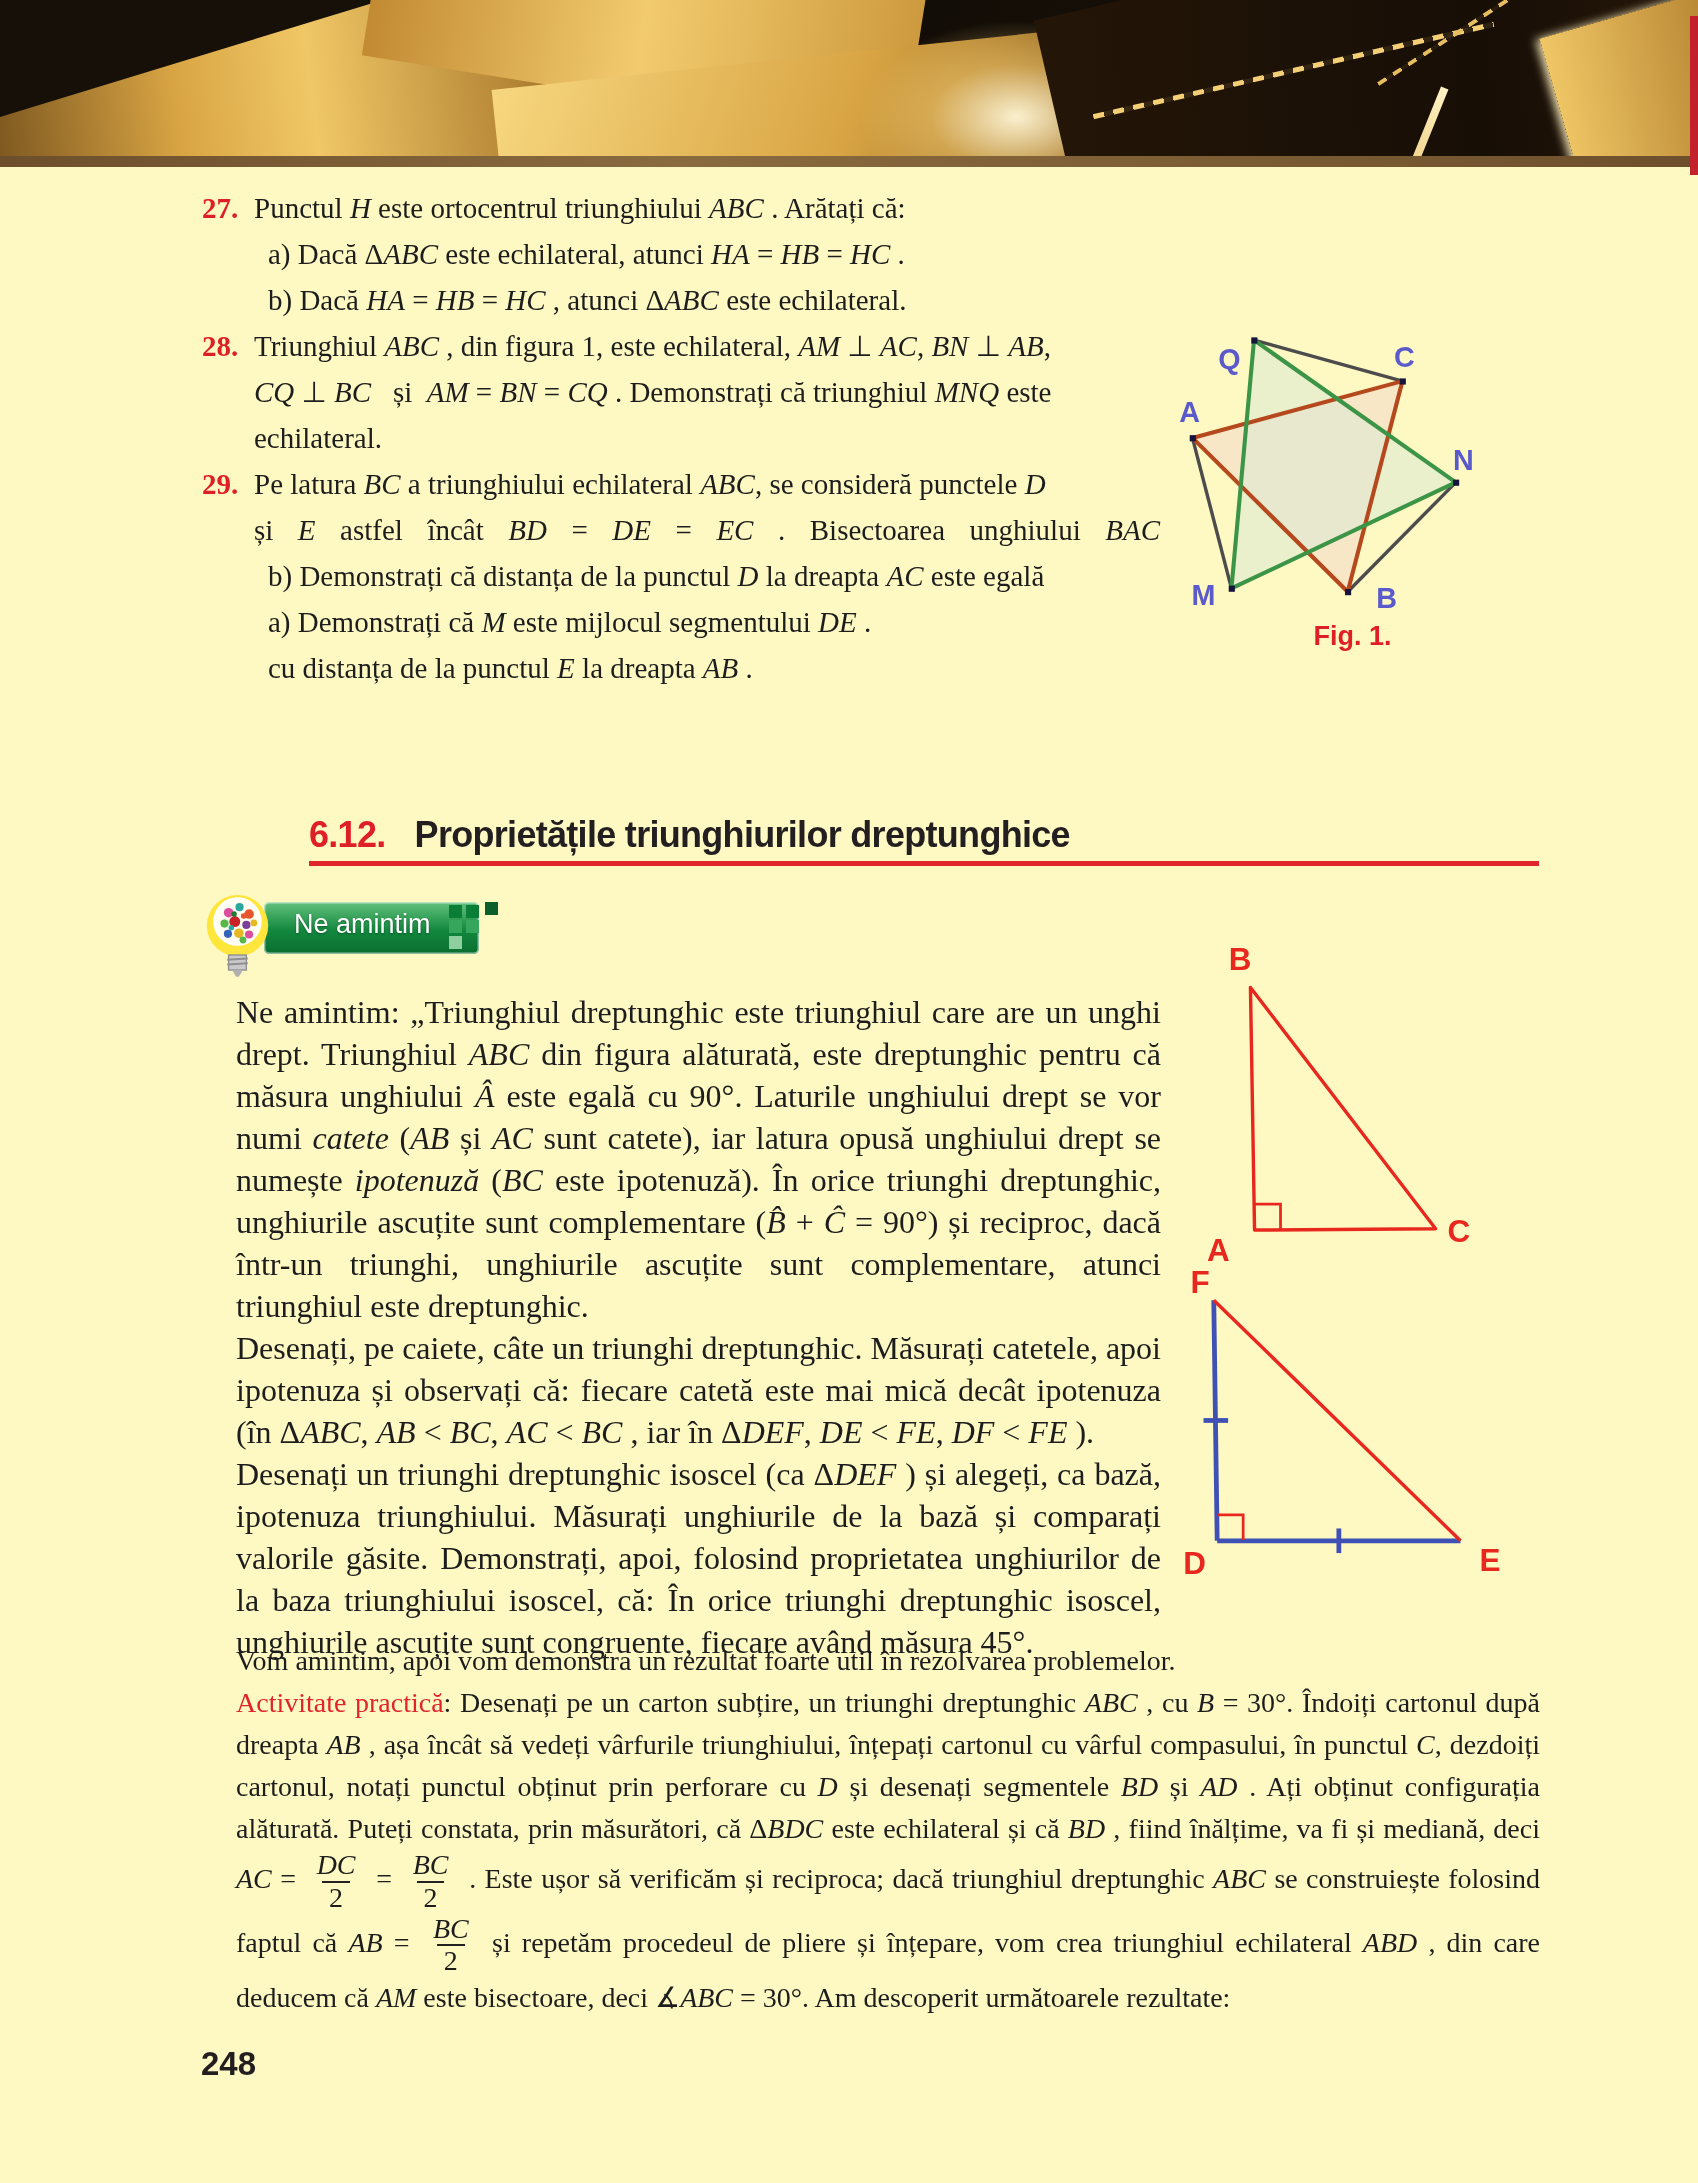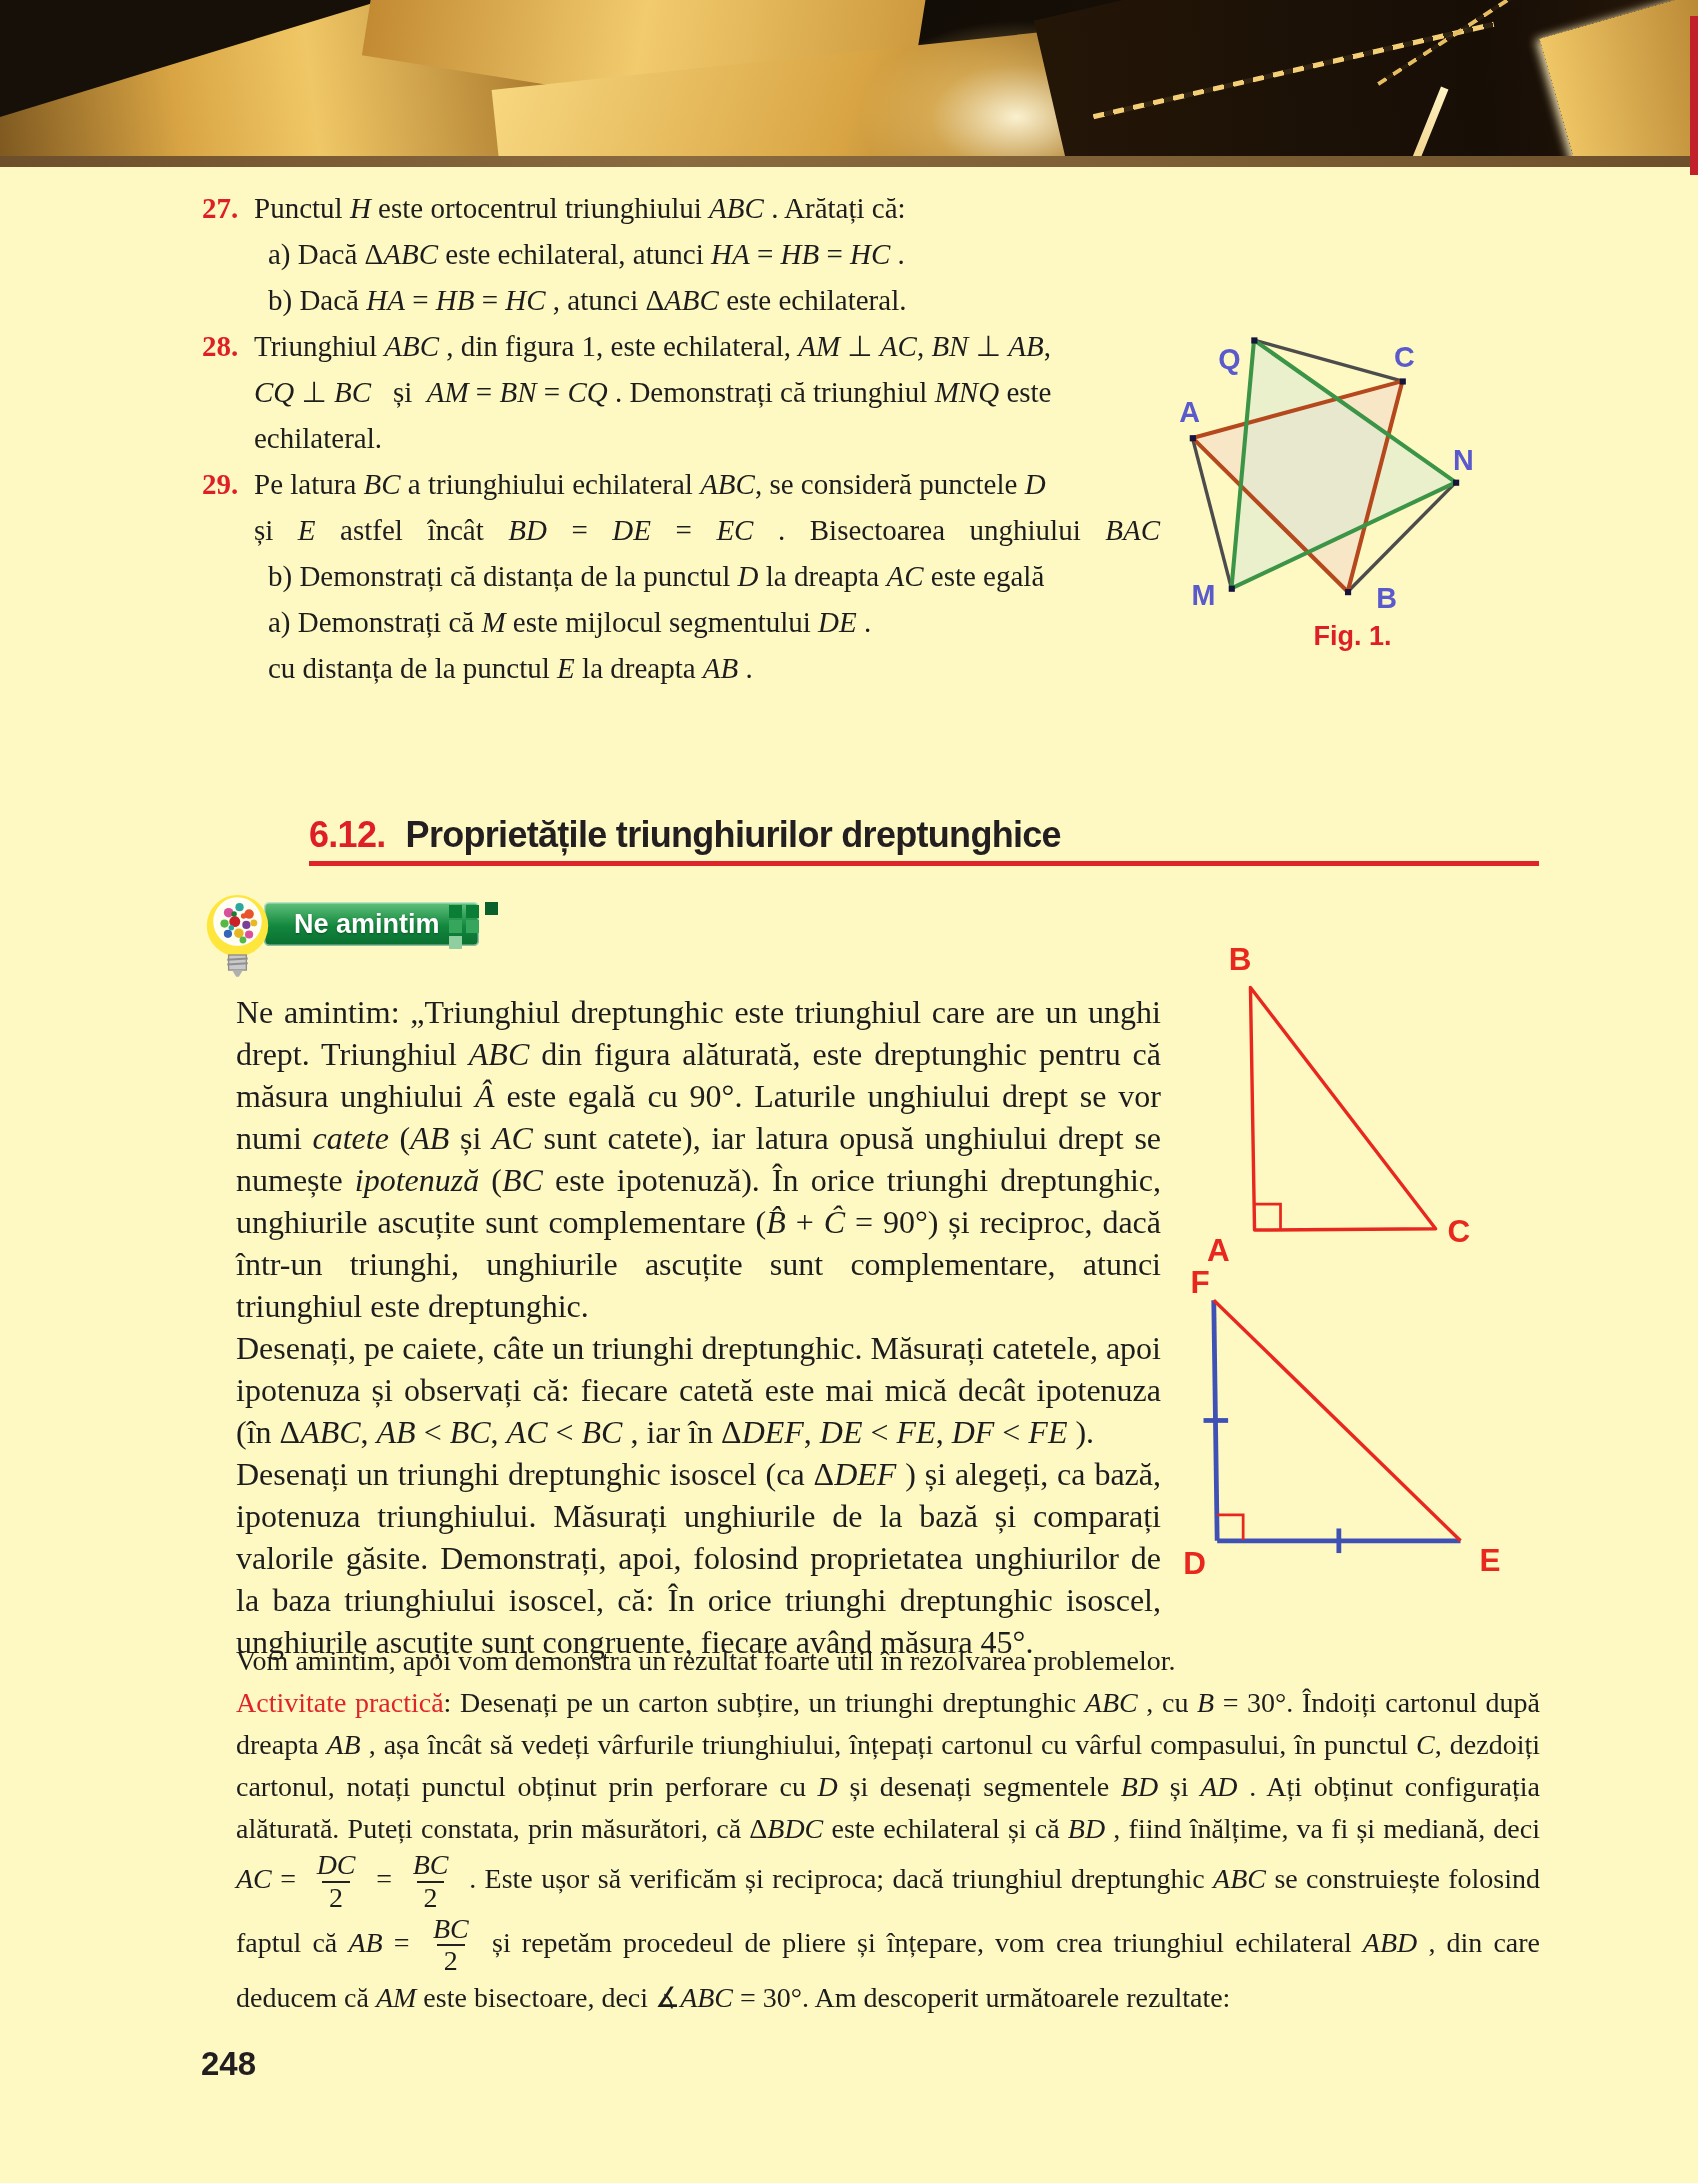--- a/index.html
+++ b/index.html
@@ -41,32 +41,32 @@
   .line.cont{margin-left:52px;}
   .line.sub{margin-left:66px;}
   .line.stretch{white-space:normal;text-align:justify;text-align-last:justify;width:906px;}
 
   
   .fig1wrap{position:absolute;left:1161px;top:299px;width:383px;}
   .fig1cap{position:absolute;left:1161px;top:621px;width:383px;text-align:center;
        font-family:"Liberation Sans",sans-serif;font-weight:bold;font-size:27px;color:#df1f26;}
 
   
-  .section-head{position:absolute;left:309px;top:814px;display:flex;align-items:baseline;gap:20px;
+  .section-head{position:absolute;left:309px;top:814px;display:flex;align-items:baseline;gap:29px;
        font-family:"Liberation Sans",sans-serif;font-weight:bold;font-size:36px;letter-spacing:-0.7px;}
   .sec-num{color:#df1f26;}
   .sec-title{color:#231f20;margin:0;font-size:36px;}
   .head-rule{position:absolute;left:309px;top:861px;width:1230px;height:4.8px;background:#e0242b;}
 
   
   .badge{position:absolute;left:204px;top:884px;width:329px;height:99px;}
-  .badge-bar{position:absolute;left:60px;top:18px;width:185px;height:44px;border-radius:5.5px;
+  .badge-bar{position:absolute;left:60px;top:18px;width:185px;height:52px;border-radius:5.5px;
        background:linear-gradient(180deg,#63c27d,#12873d 55%,#0a6e30);
        box-shadow:inset 0 0 0 1.4px rgba(255,255,255,.55);
-       font-family:"Liberation Sans",sans-serif;font-weight:bold;font-size:27px;color:#fff;
+       font-family:"Liberation Sans",sans-serif;font-weight:normal;font-size:27px;color:#fff;
        line-height:44px;padding-left:30px;text-shadow:0 1.4px 2.1px rgba(0,0,0,.35);}
   .badge-sq{position:absolute;width:13px;height:13px;}
   .bulb{position:absolute;left:0;top:0;}
 
   
   .body1{position:absolute;left:236px;top:991px;width:925px;}
   .body1 p{margin:0;font-size:32px;line-height:42px;text-align:justify;}
   .body2{position:absolute;left:236px;top:1640px;width:1304px;}
   .body2 p{margin:0;font-size:28px;line-height:42px;text-align:justify;}
   .red-label{color:#e0242b;}

